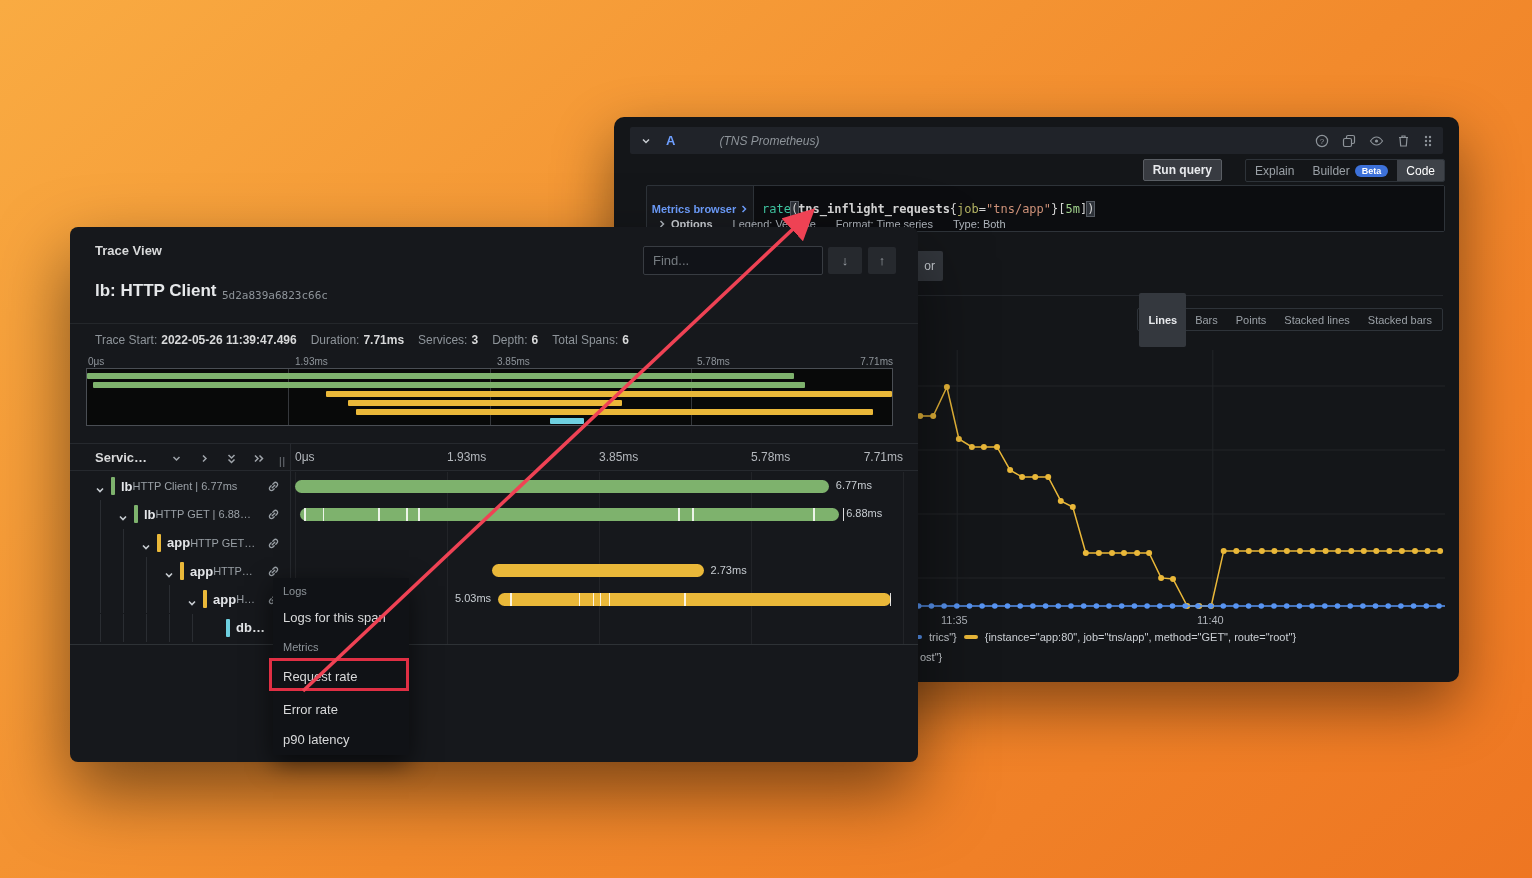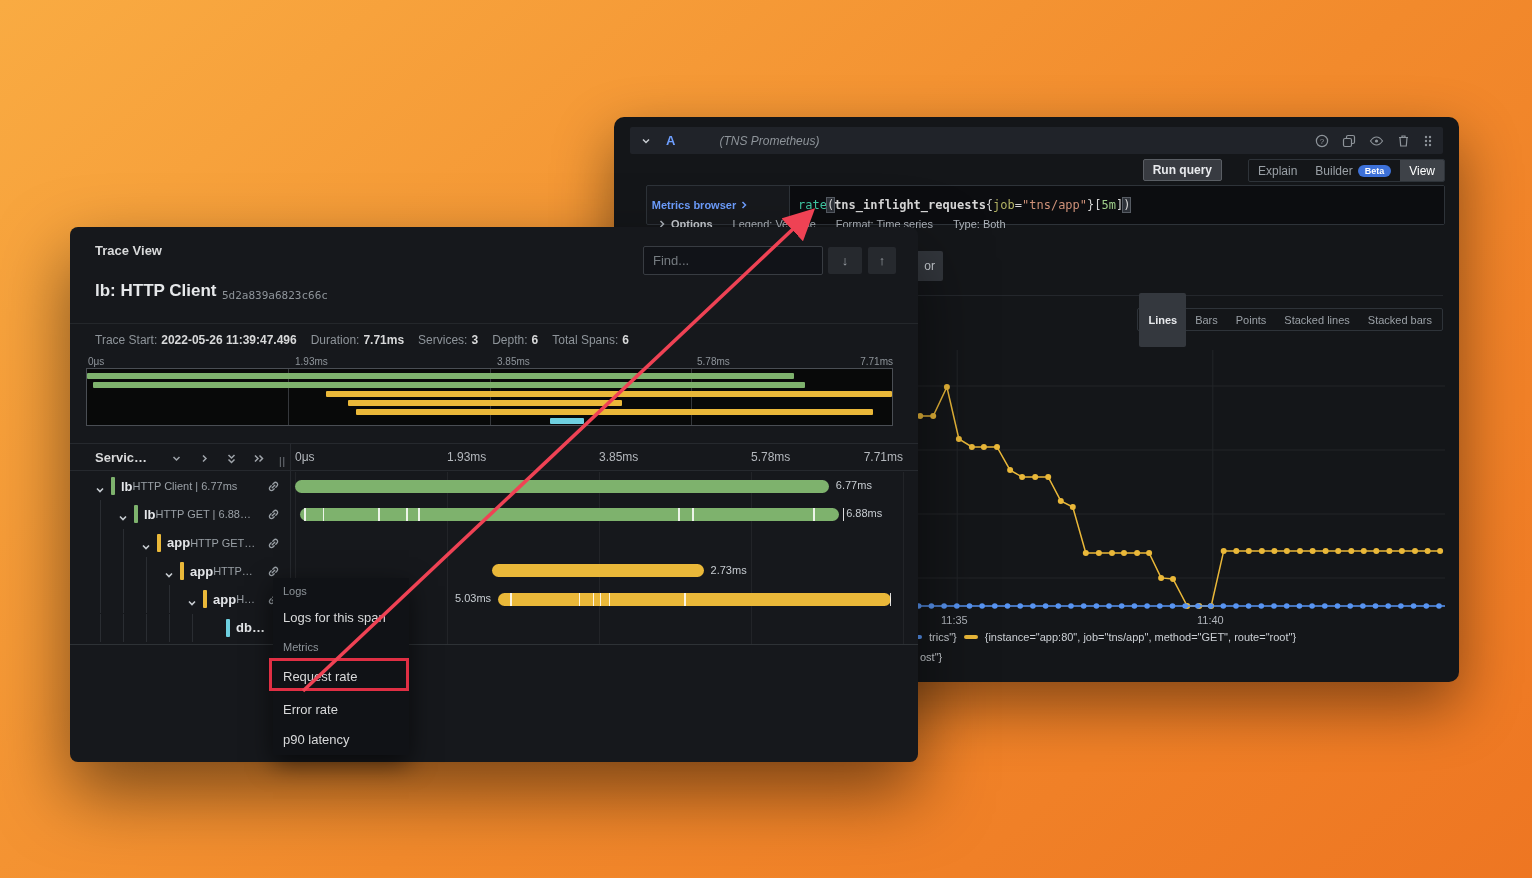--- a/index.html
+++ b/index.html
@@ -32,22 +32,22 @@
     color: #e8eaed; font-size: 12px; font-weight: bold; line-height: 20px; cursor: pointer;
   }
   .mode-group {
     position: absolute; right: 0; top: 0; height: 23px; display: flex; align-items: center;
     border: 1px solid #2e3339; border-radius: 2px; overflow: hidden;
   }
   .mode-item { padding: 0 9px; font-size: 12px; color: #9aa0a6; height: 100%; display: flex; align-items: center; gap: 5px; cursor: pointer; }
   .mode-item.active { background: #3e4248; color: #ffffff; }
   .beta-badge { background: #3d71d9; color: #fff; font-size: 9px; font-weight: bold; padding: 1px 7px; border-radius: 8px; }
   .qp-query-row {
-    position: absolute; left: 32px; top: 68px; right: 14px; height: 40px;
-    display: flex; border: 1px solid #2e3339; border-radius: 2px; background: #17191d; gap: 36px;
+    position: absolute; left: 32px; top: 68px; right: 14px; height: 47px;
+    display: flex; border: 1px solid #2e3339; border-radius: 2px; background: #17191d;
   }
   .metrics-browser { width: 106px; display: flex; align-items: center; justify-content: center; gap: 4px;
     color: #6e9fff; font-size: 11px; font-weight: bold; cursor: pointer; }
   .query-input { flex: 1; background: #0c0d10; border-left: 1px solid #2e3339; display: flex; align-items: center; padding: 0 8px;
     font-family: "DejaVu Sans Mono", monospace; font-size: 12px; }
   .tk-fn  { color: #41c9a4; }
   .tk-br  { color: #d4d4d4; background: #2d3138; box-shadow: 0 0 0 1px #565b63; }
   .tk-id  { color: #d8d8d8; font-weight: bold; }
   .tk-p   { color: #d4d4d4; }
   .tk-lbl { color: #b3b363; }
@@ -181,21 +181,21 @@
   </div>
 
   <div class="qp-toolbar">
     <button class="run-query-btn">Run query</button>
     <div class="mode-group">
       <span class="mode-item">Explain</span>
       <span class="mode-item">
           <span>Builder</span>
           <span class="beta-badge">Beta</span>
         </span>
-      <span class="mode-item active">View</span>
+      <span class="mode-item active">Code</span>
     </div>
   </div>
 
   <div class="qp-query-row">
     <div class="metrics-browser">
       <span>Metrics browser</span>
       <svg width="8" height="10" viewBox="0 0 8 10">
           <polyline points="2.5,2 5.5,5 2.5,8" fill="none" stroke="#6e9fff" stroke-width="1.5"></polyline>
         </svg>
     </div>

